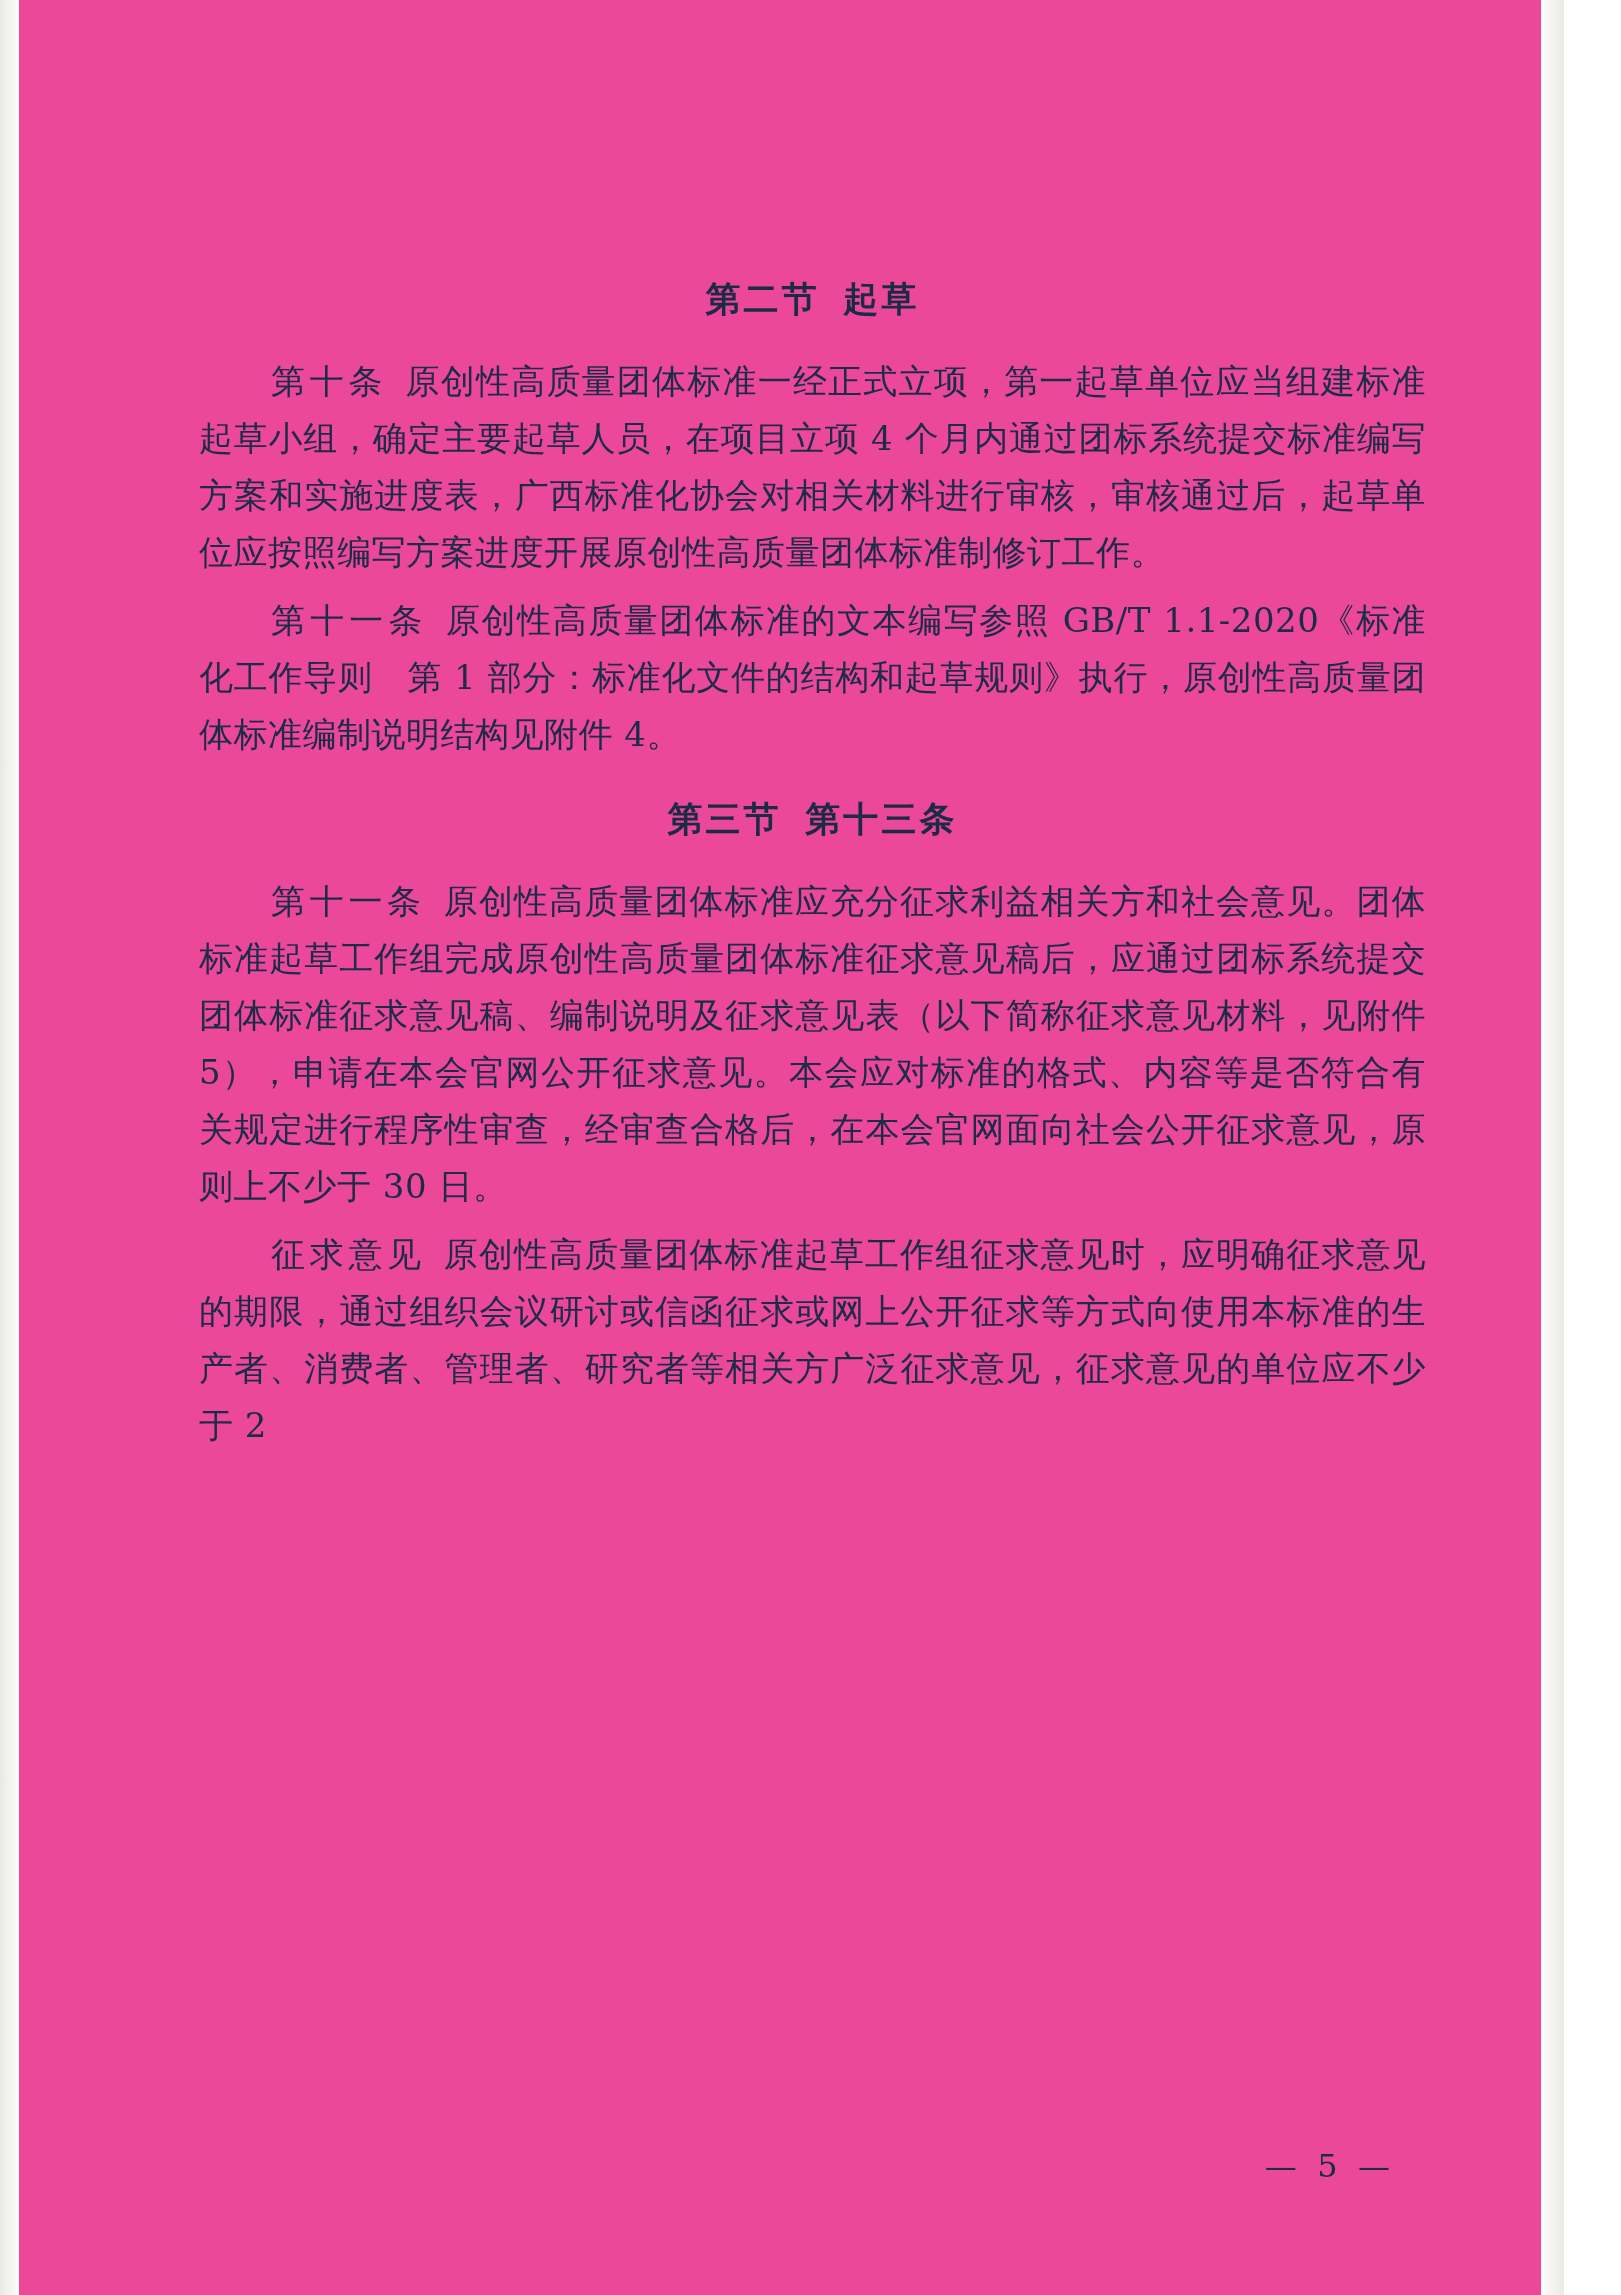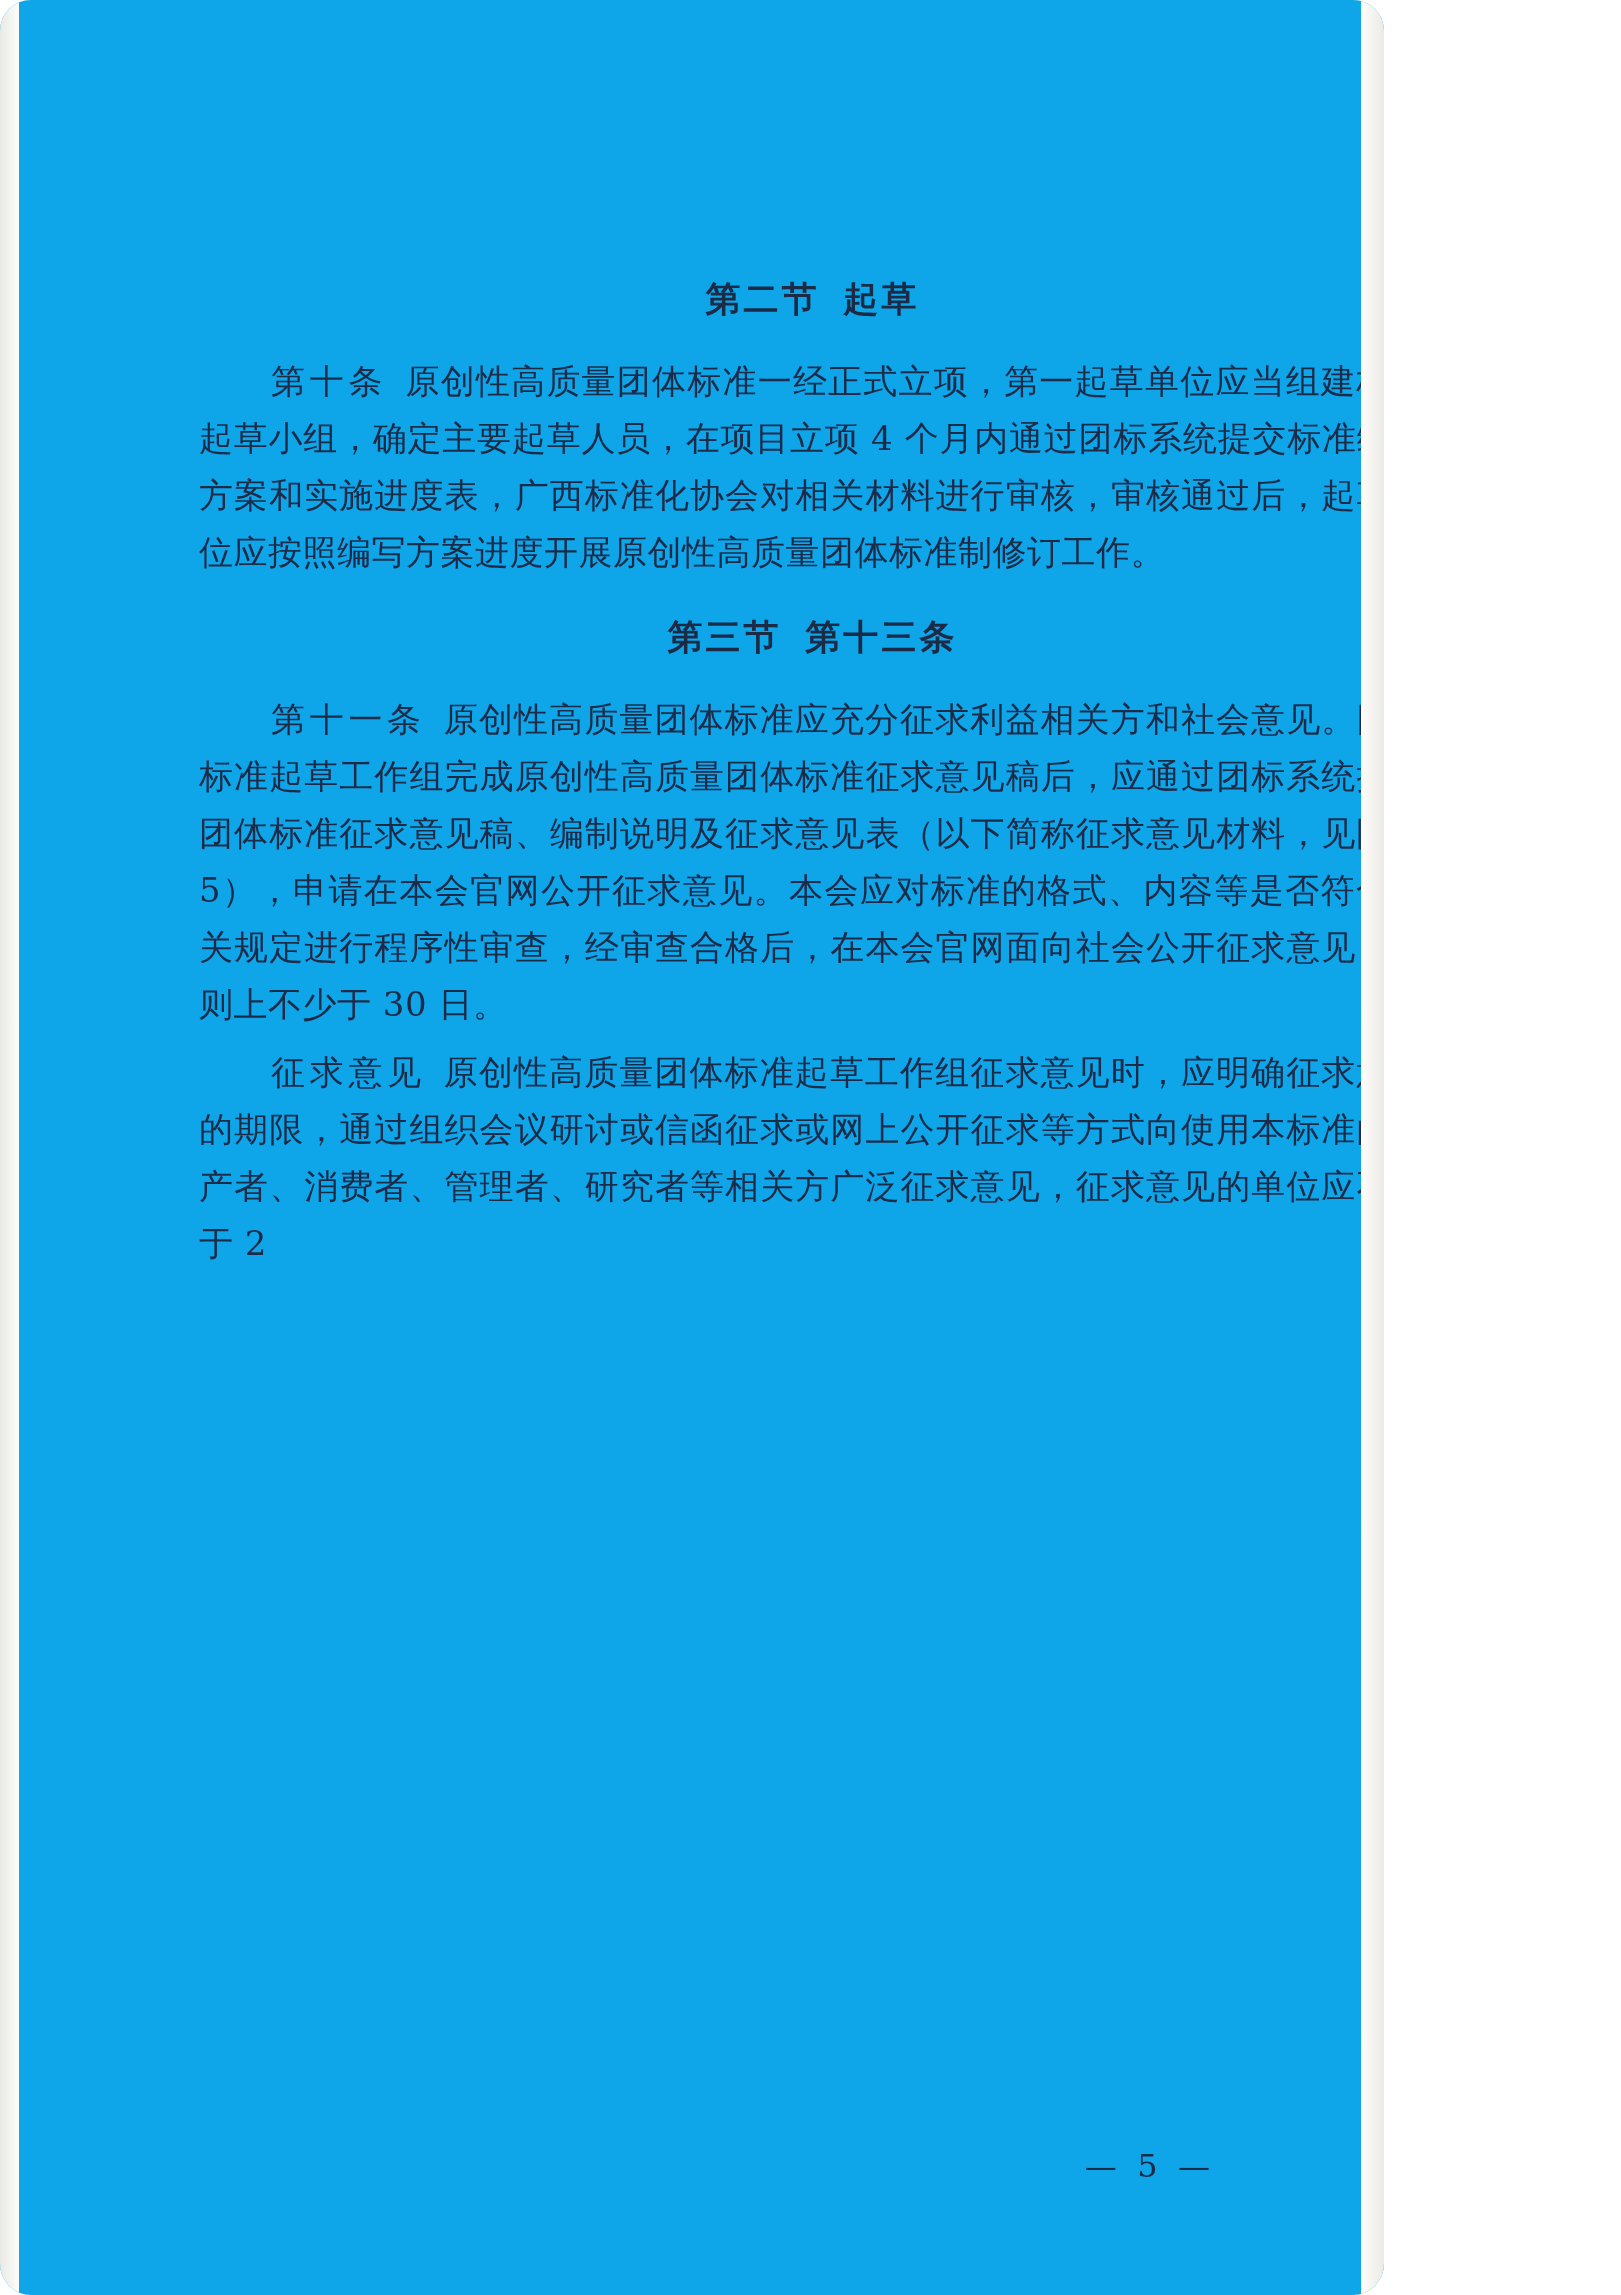--- a/index.html
+++ b/index.html
@@ -5,26 +5,25 @@
   html, body {
     margin: 0;
     padding: 0;
     background: #ffffff;
   }
   body {
     font-family: "DejaVu Serif", serif;
   }
   .page {
     position: relative;
-    width: 1384px;
+    width: 1564px;
     height: 2295px;
-    background: #0ea5e9;
+    background: #ec4899;
     box-sizing: border-box;
     overflow: hidden;
-    border-radius: 31px;
   }
   
   .page::before {
     content: "";
     position: absolute;
     left: 0; top: 0;
     width: 19.4px; height: 100%;
     background: linear-gradient(to right, #e9e9e4, #fdfdfb);
     pointer-events: none;
   }
@@ -97,20 +96,23 @@
     <div class="heading-block" style="margin-top:0;">
       <div class="section-heading">
         <span>第二节</span><span class="gap"></span><span>起草</span>
       </div>
     </div>
 
     <p class="body">
       <span class="lead">第十条</span><span class="sp"></span><span>原创性高质量团体标准一经正式立项，第一起草单位应当组建标准起草小组，确定主要起草人员，在项目立项 4 个月内通过团标系统提交标准编写方案和实施进度表，广西标准化协会对相关材料进行审核，审核通过后，起草单位应按照编写方案进度开展原创性高质量团体标准制修订工作。</span>
     </p>
 
+    <p class="body">
+      <span class="lead">第十一条</span><span class="sp"></span><span>原创性高质量团体标准的文本编写参照 GB/T 1.1-2020《标准化工作导则　第 1 部分：标准化文件的结构和起草规则》执行，原创性高质量团体标准编制说明结构见附件 4。</span>
+    </p>
 
     <div class="heading-block">
       <div class="section-heading">
         <span>第三节</span><span class="gap"></span><span>第十三条</span>
       </div>
     </div>
 
     <p class="body">
       <span class="lead">第十一条</span><span class="sp"></span><span>原创性高质量团体标准应充分征求利益相关方和社会意见。团体标准起草工作组完成原创性高质量团体标准征求意见稿后，应通过团标系统提交团体标准征求意见稿、编制说明及征求意见表（以下简称征求意见材料，见附件 5），申请在本会官网公开征求意见。本会应对标准的格式、内容等是否符合有关规定进行程序性审查，经审查合格后，在本会官网面向社会公开征求意见，原则上不少于 30 日。</span>
     </p>

